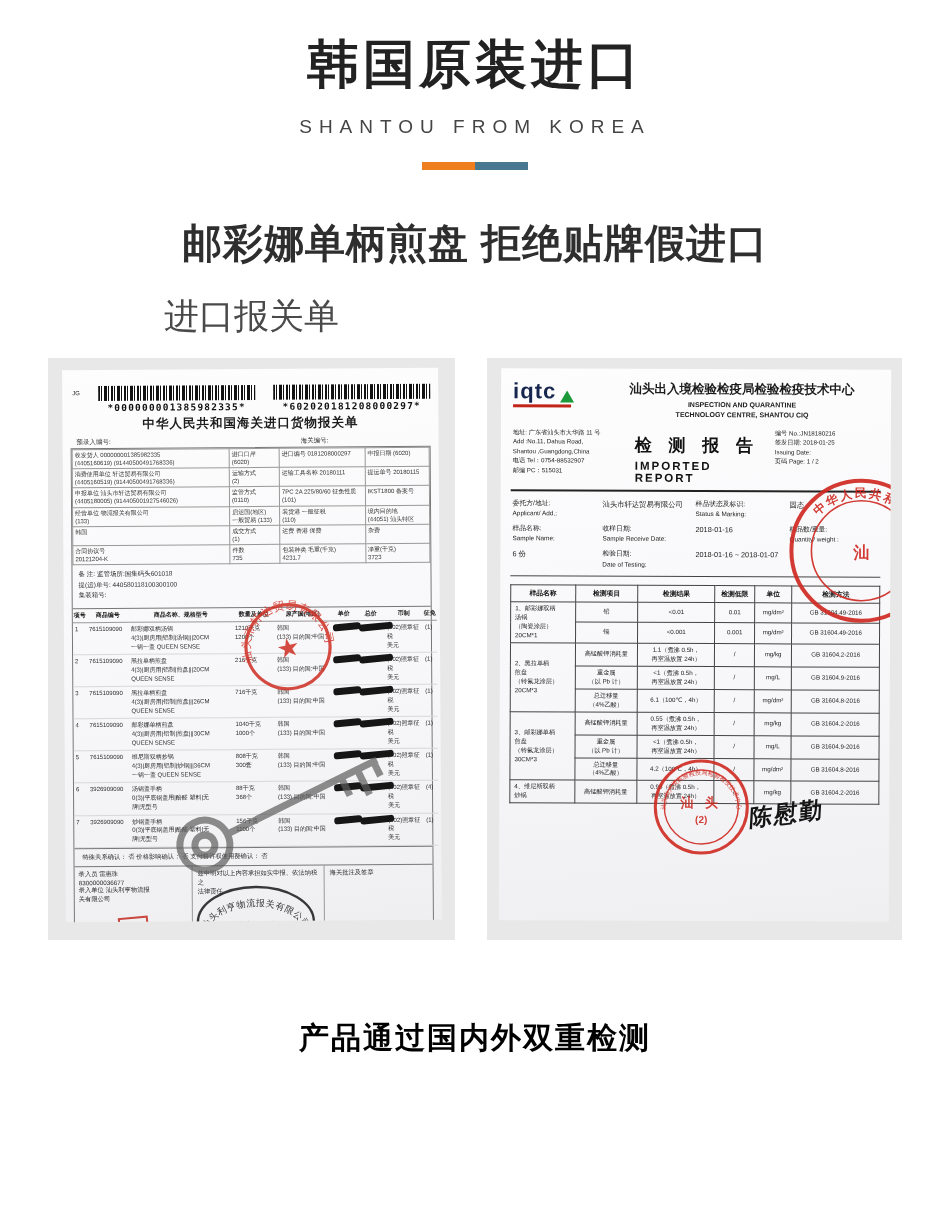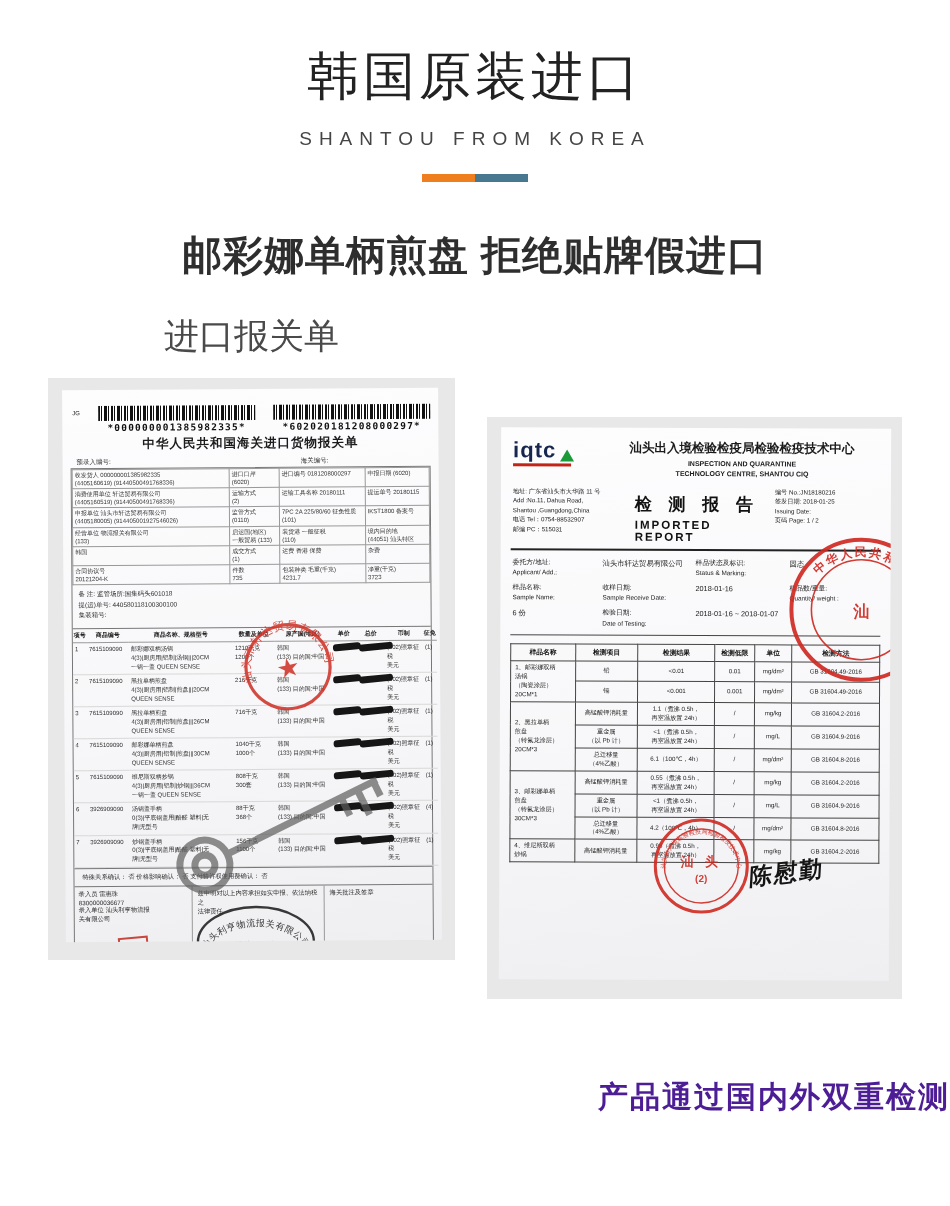--- a/index.html
+++ b/index.html
@@ -1,36 +1,36 @@
 <!DOCTYPE html>
 <html><head>
 <meta charset="utf-8">
 <style>
   * { margin:0; padding:0; box-sizing:border-box; }
   body { background:#fff; font-family:"Liberation Sans","DejaVu Sans",sans-serif; }
   .page { position:relative; width:950px; height:1206px; background:#fff; overflow:hidden; margin:0 auto; }
 
   
-  .hero-title { padding-top:42px; text-align:center; font-size:52px; font-weight:400; letter-spacing:4px; color:#222; }
+  .hero-title { padding-top:30px; text-align:center; font-size:52px; font-weight:700; letter-spacing:4px; color:#222; }
   .hero-sub { margin-top:16px; text-align:center; font-size:19px; font-weight:500; letter-spacing:7px; color:#454545; }
   .divider { margin:24px auto 0; width:106px; height:8px; display:flex; }
   .divider .seg { flex:1; }
   .tagline { margin-top:46px; text-align:center; font-size:40px; font-weight:600; letter-spacing:1px; color:#2e2e2e; }
 
   
-  .doc-labels { margin:30px 48px 0; display:flex; justify-content:space-between; }
+  .doc-labels { margin:22px 48px 0; display:flex; justify-content:space-between; }
   .doc-labels .lab { font-size:35px; font-weight:500; color:#4a4a4a; text-align:center; }
   .doc-labels .lab.l { width:407px; }
   .doc-labels .lab.r { width:415px; }
 
   
   .docs-row { margin:18px 48px 0; display:flex; justify-content:space-between; }
   .photo { background:#e8e8e8; height:582px; position:relative; overflow:hidden; }
   .photo.l { width:407px; }
-  .photo.r { width:415px;margin-top:39px; }
+  .photo.r { width:415px; }
   .paper { position:absolute; background:linear-gradient(175deg,#fdfdfe 0%,#f7f7f9 60%,#efeff2 100%);
            overflow:hidden; color:#2a2a2a; }
   .paper.customs { left:16px; top:11px; width:376px; height:552px; transform:rotate(-0.4deg); }
   .paper.report  { left:13px; top:11px; width:390px; height:552px; transform:rotate(0.25deg); }
   .pre { white-space:pre-line; }
 
   
   .bc-row { margin:16px 8px 0 10px; display:flex; gap:18px; align-items:flex-start; }
   .bc-prefix { font-size:6px; color:#222; margin-top:4px; }
   .bc-group { flex:1; }
@@ -82,21 +82,21 @@
   .hr-thin { height:1px; background:#444; margin:6px 10px 0; }
   table.r-table { margin:8px 10px 0; width:calc(100% - 20px); border-collapse:collapse; table-layout:fixed; border:1px solid #333; }
   table.r-table th { border:1px solid #444; font-size:6.8px; font-weight:700; color:#111; padding:3px 1px; }
   table.r-table td { border:1px solid #444; font-size:6.2px; color:#222; padding:2px 2px; text-align:center; vertical-align:middle; white-space:pre-line; line-height:1.45; }
   table.r-table td.sample { text-align:left; padding-left:4px; }
   .sig-zone { position:relative; height:36px; margin:0 12px; }
   .signature { position:absolute; left:238px; top:-6px; font-family:"DejaVu Serif",serif; font-size:23px; font-weight:700; color:#141414; transform:rotate(-7deg) skewX(-10deg); letter-spacing:2px; }
   .shantou-stamp { position:absolute; left:150px; top:386px; opacity:.9; }
   .edge-stamp { position:absolute; right:-46px; top:96px; opacity:.92; }
 
-  .caption { margin-top:78px; text-align:right; font-size:30px; font-weight:600; letter-spacing:2px; color:#4c1d95; }
+  .caption { margin-top:78px; text-align:center; font-size:30px; font-weight:600; letter-spacing:2px; color:#000000; }
 </style>
 </head>
 <body>
 
 <div class="page">
 
   <div class="hero-title">韩国原装进口</div>
   <div class="hero-sub">SHANTOU FROM KOREA</div>
   <div class="divider">
     <span class="seg" style="background:#ee7e1e"></span>

